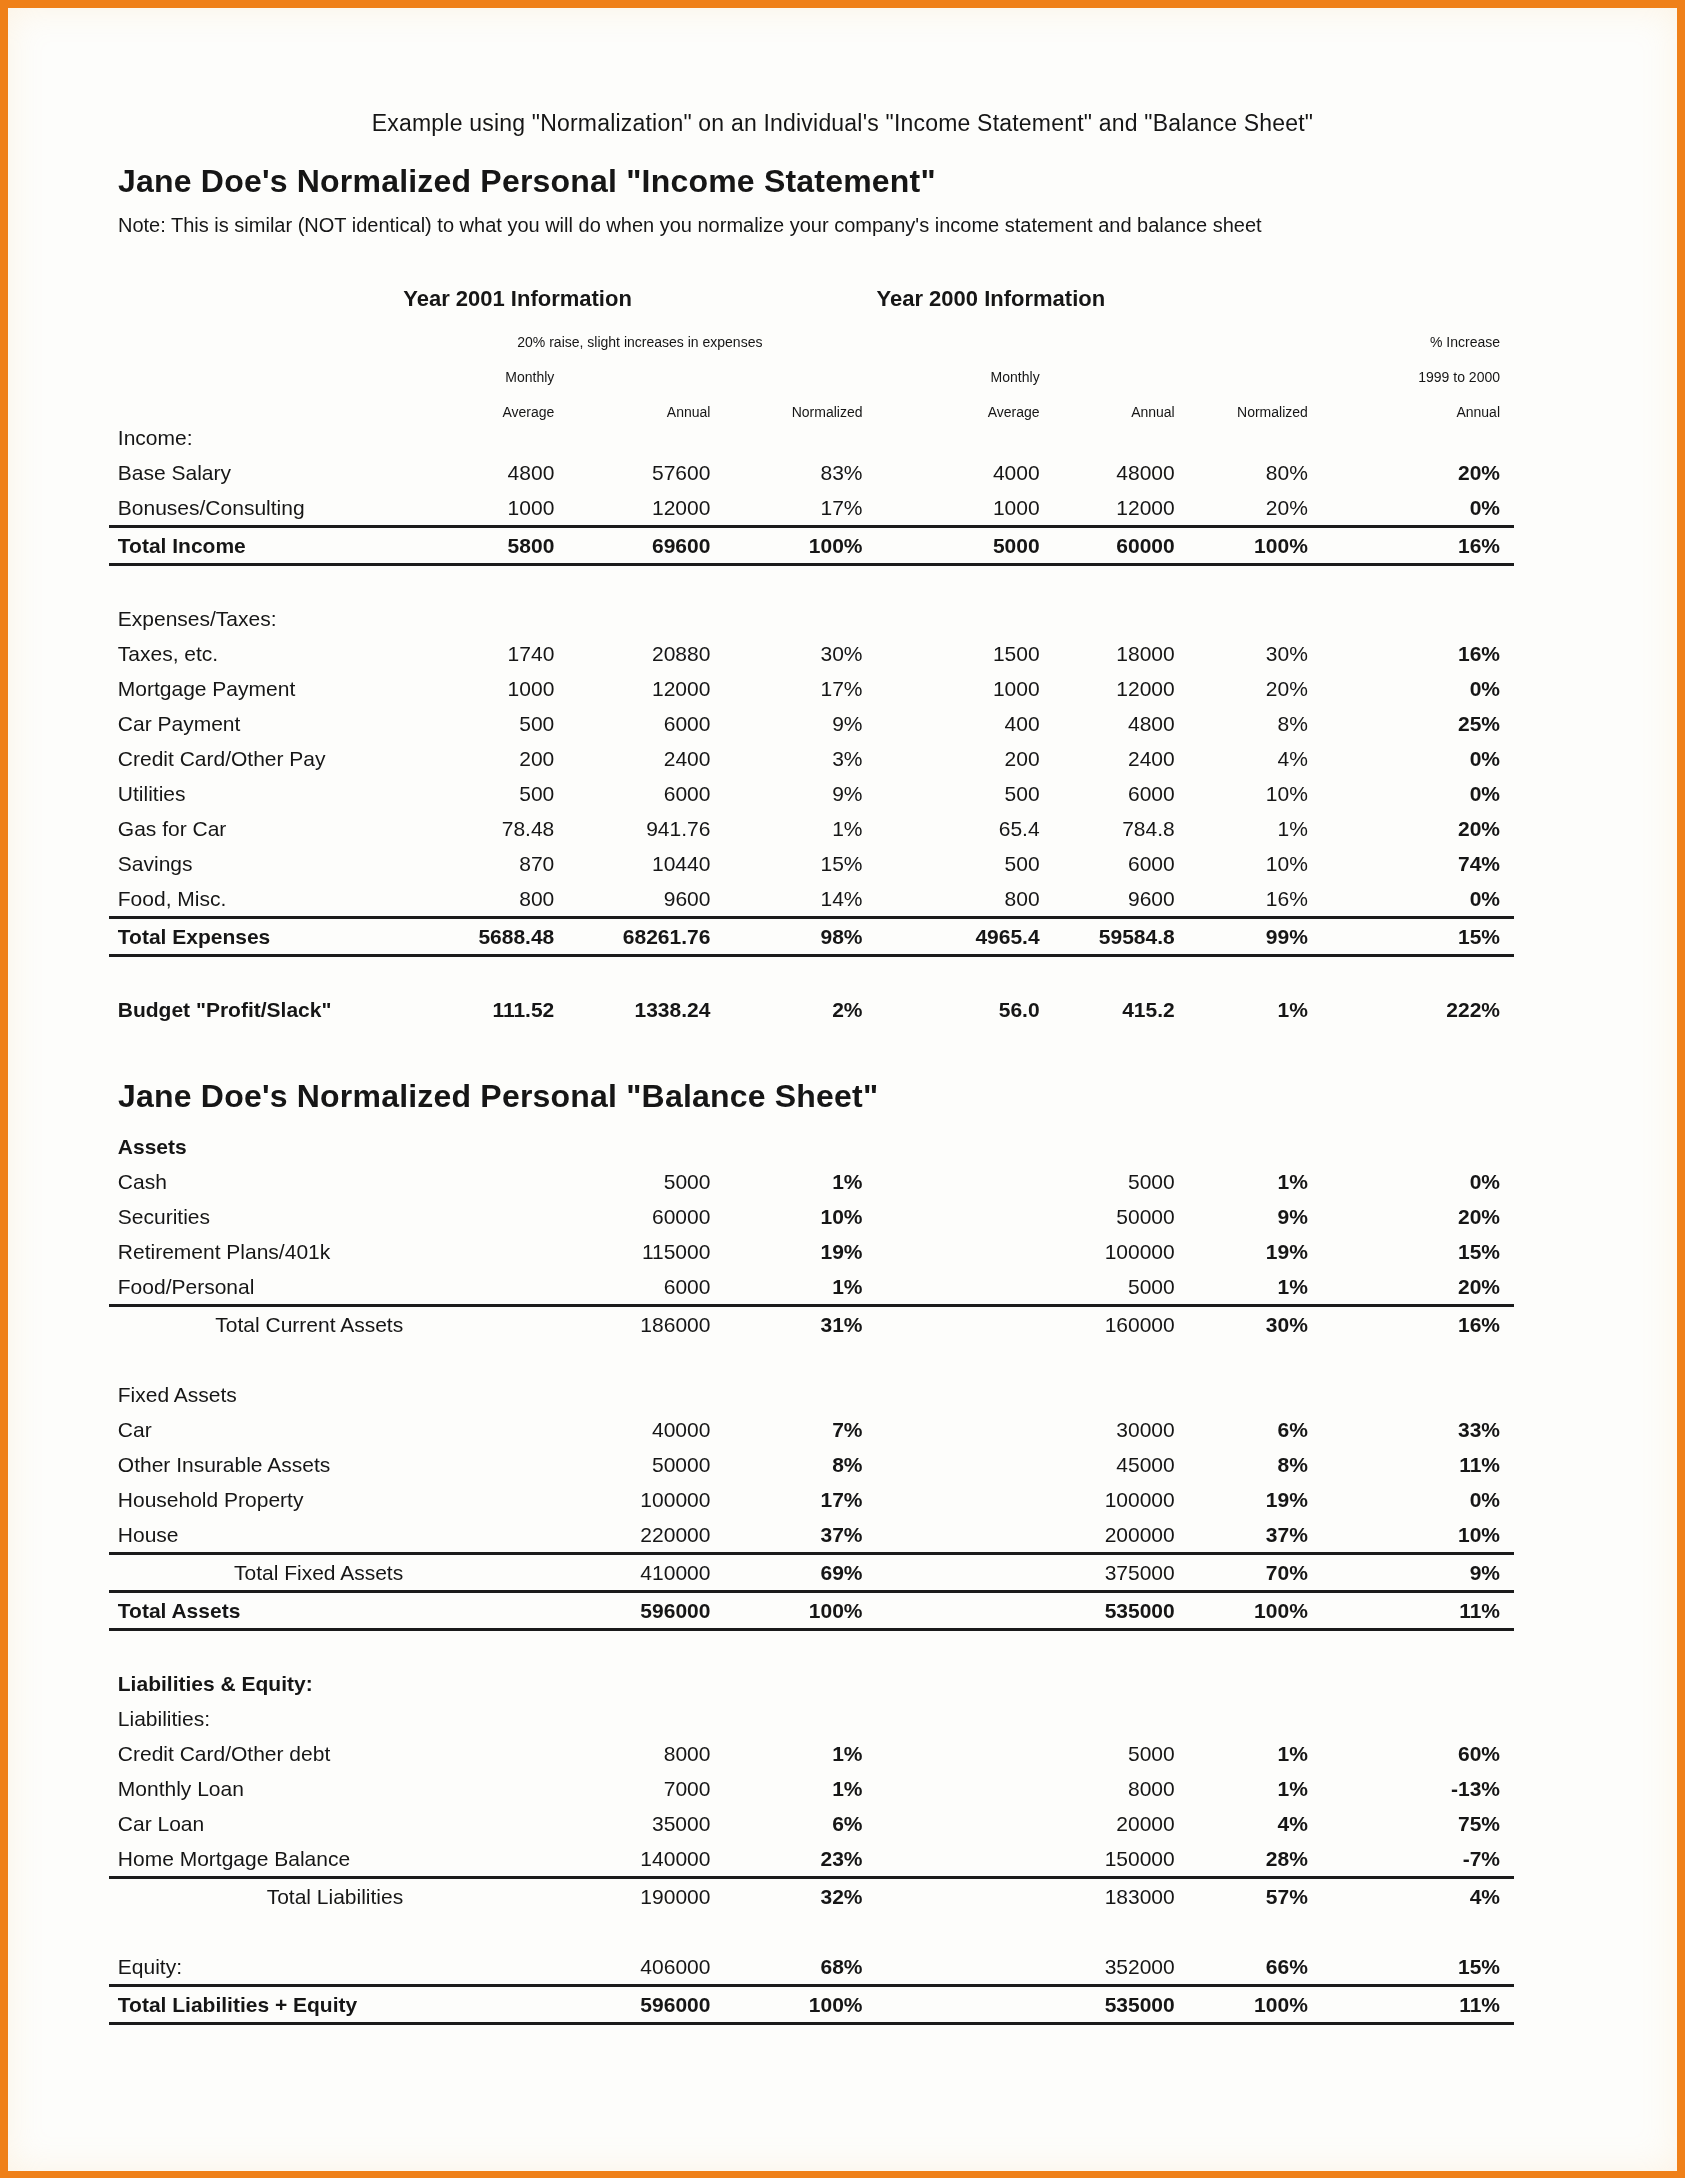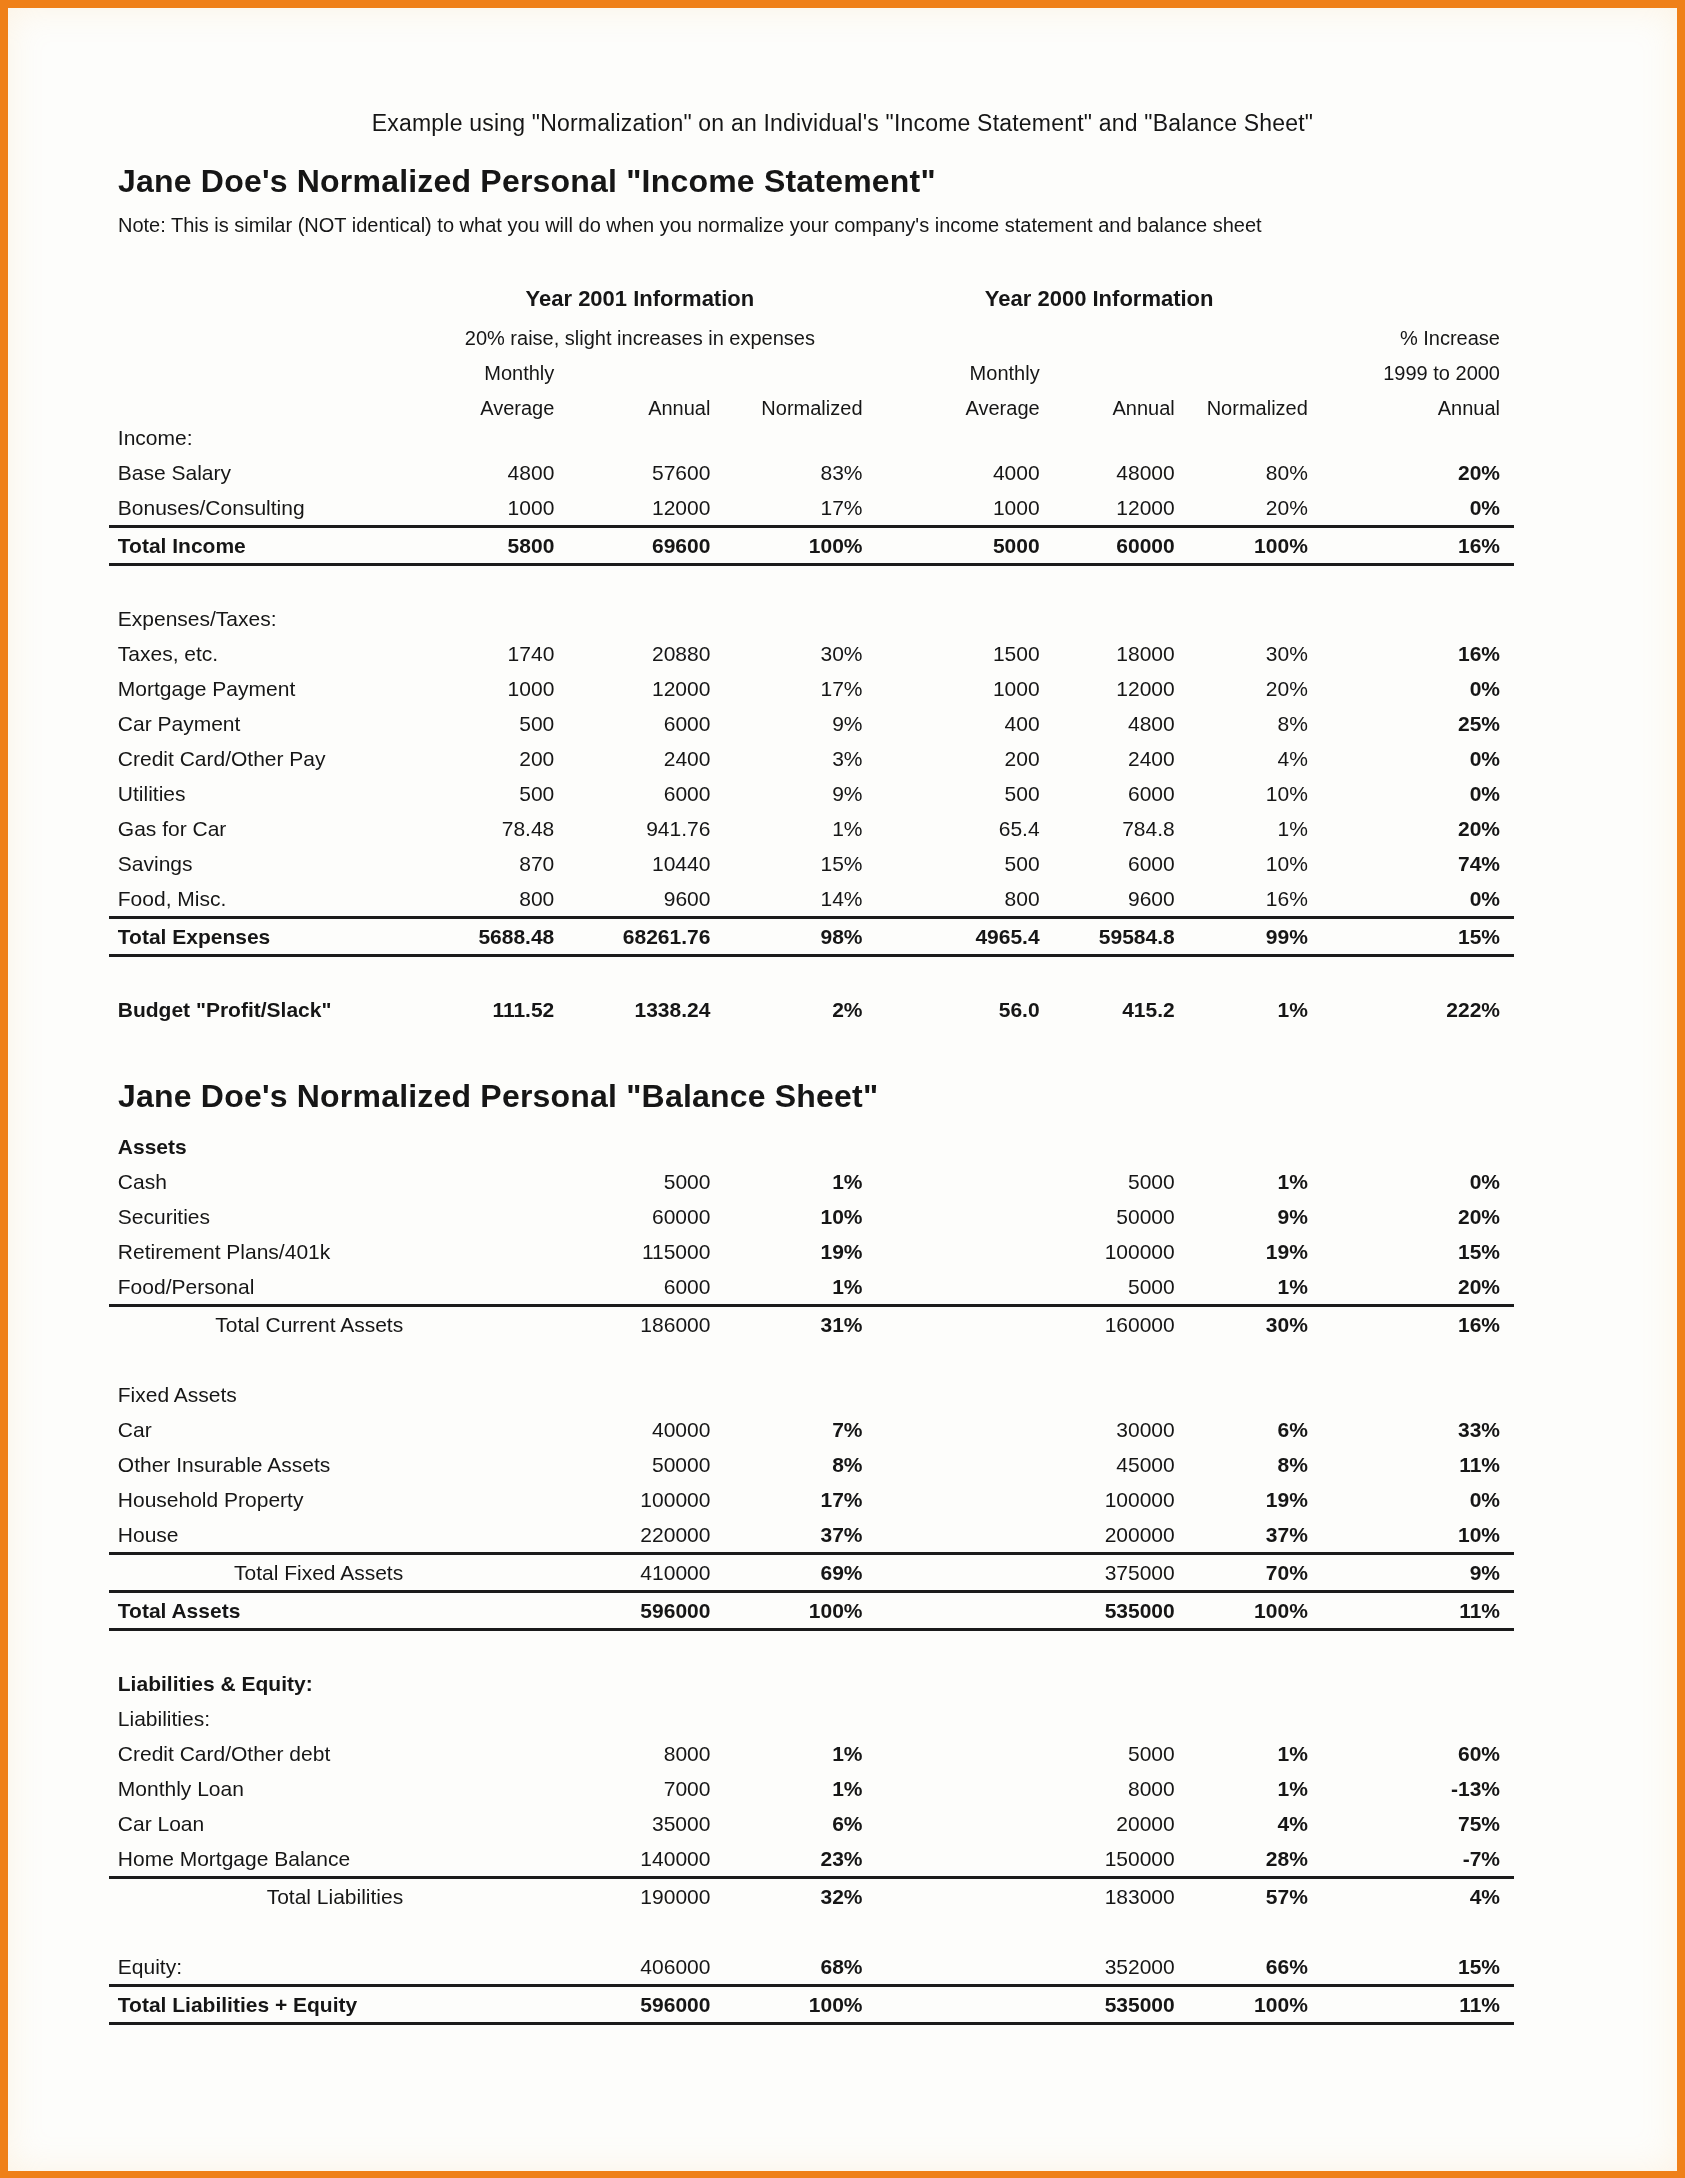--- a/index.html
+++ b/index.html
@@ -13,22 +13,22 @@
     overflow:hidden;
   }
   .caption{text-align:center;font-size:23px;margin-top:102px;letter-spacing:0.2px;}
   .doc-title{font-size:32px;font-weight:700;margin:26px 0 0 110px;letter-spacing:0.2px;}
   .note{font-size:20px;margin:14px 0 0 110px;}
   table{border-collapse:collapse;table-layout:fixed;width:1405px;margin:37px 0 0 101px;}
   col.c-label{width:294px;}
   col.c1{width:165px;} col.c2{width:156px;} col.c3{width:152px;}
   col.c4{width:177px;} col.c5{width:135px;} col.c6{width:133px;}
   col.c7{width:192px;}
-  th{font-weight:400;font-size:20px;text-align:right;padding:0 14px 0 0;vertical-align:bottom;}
-  th.grp{font-weight:700;font-size:22px;text-align:center;padding:0;}
+  th{font-weight:400;font-size:14px;text-align:right;padding:0 14px 0 0;vertical-align:bottom;}
+  th.grp{font-weight:700;font-size:22px;text-align:left;padding:0;}
   th.sub{text-align:center;padding:0;}
   thead tr{height:38px;}
   thead tr.hr3,thead tr.hr4{height:35px;}
   td{font-size:21px;text-align:right;padding:0 14px 0 0;height:35px;white-space:nowrap;}
   td.label{text-align:left;padding:0 0 0 8.8px;}
   tr.spacer td{height:35px;}
   tr.total td{font-weight:700;}
   tr.bold td.label{font-weight:700;}
   tr.bt td{border-top:3.5px solid #1b1b1b;}
   tr.bb td{border-bottom:3.5px solid #1b1b1b;}

